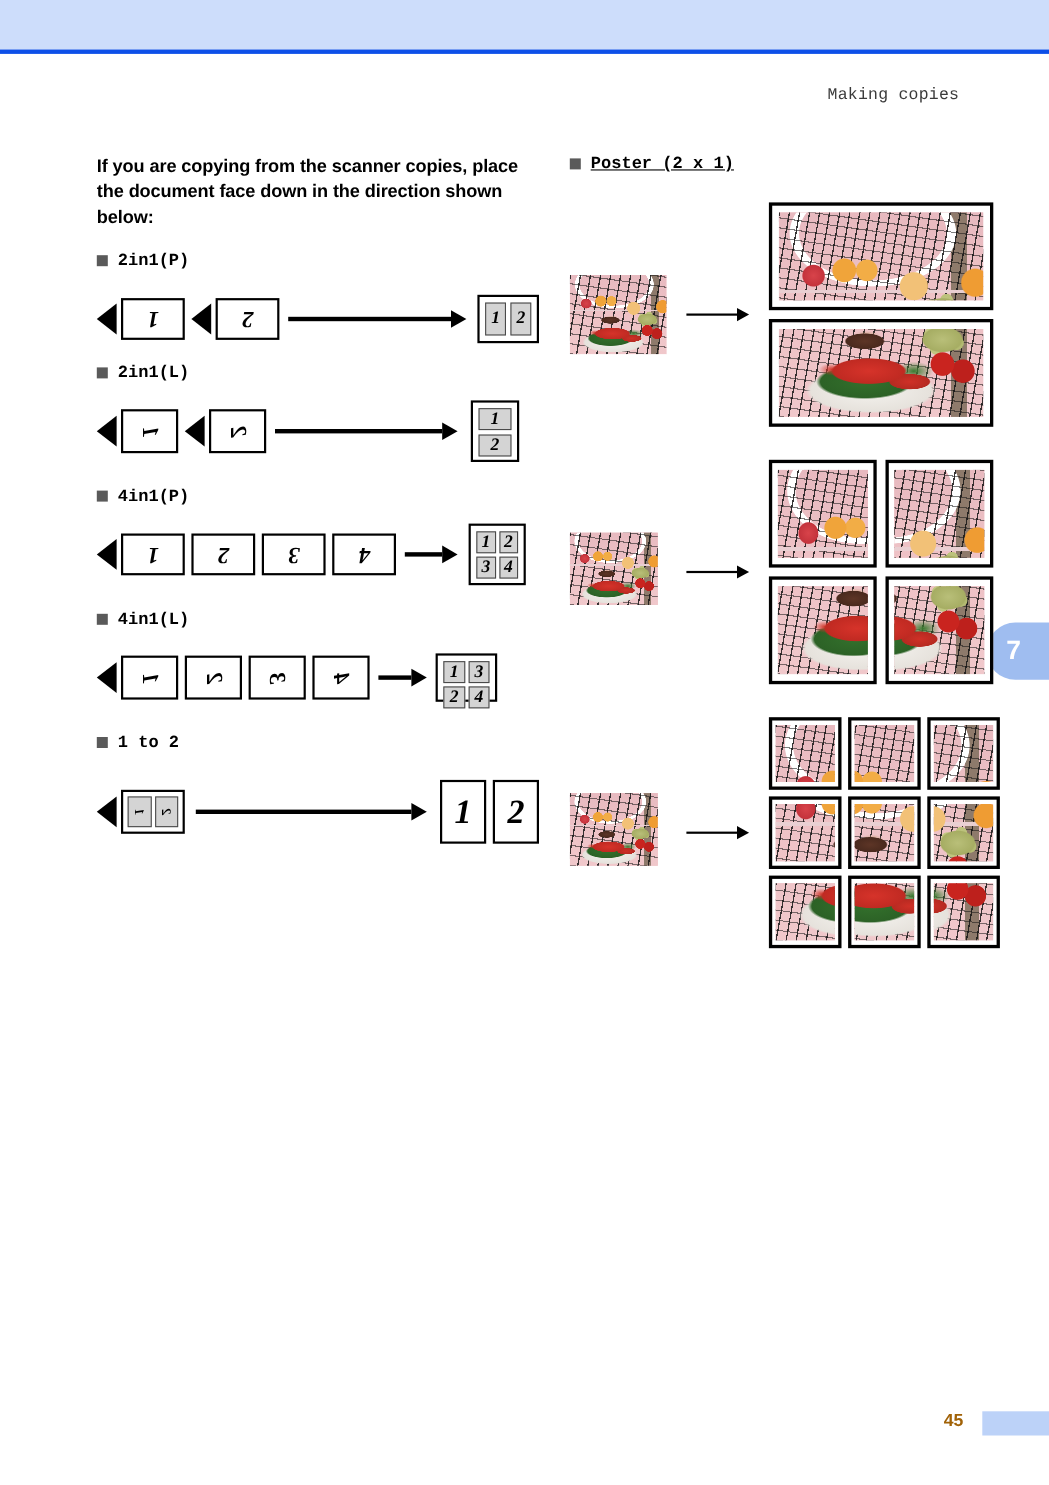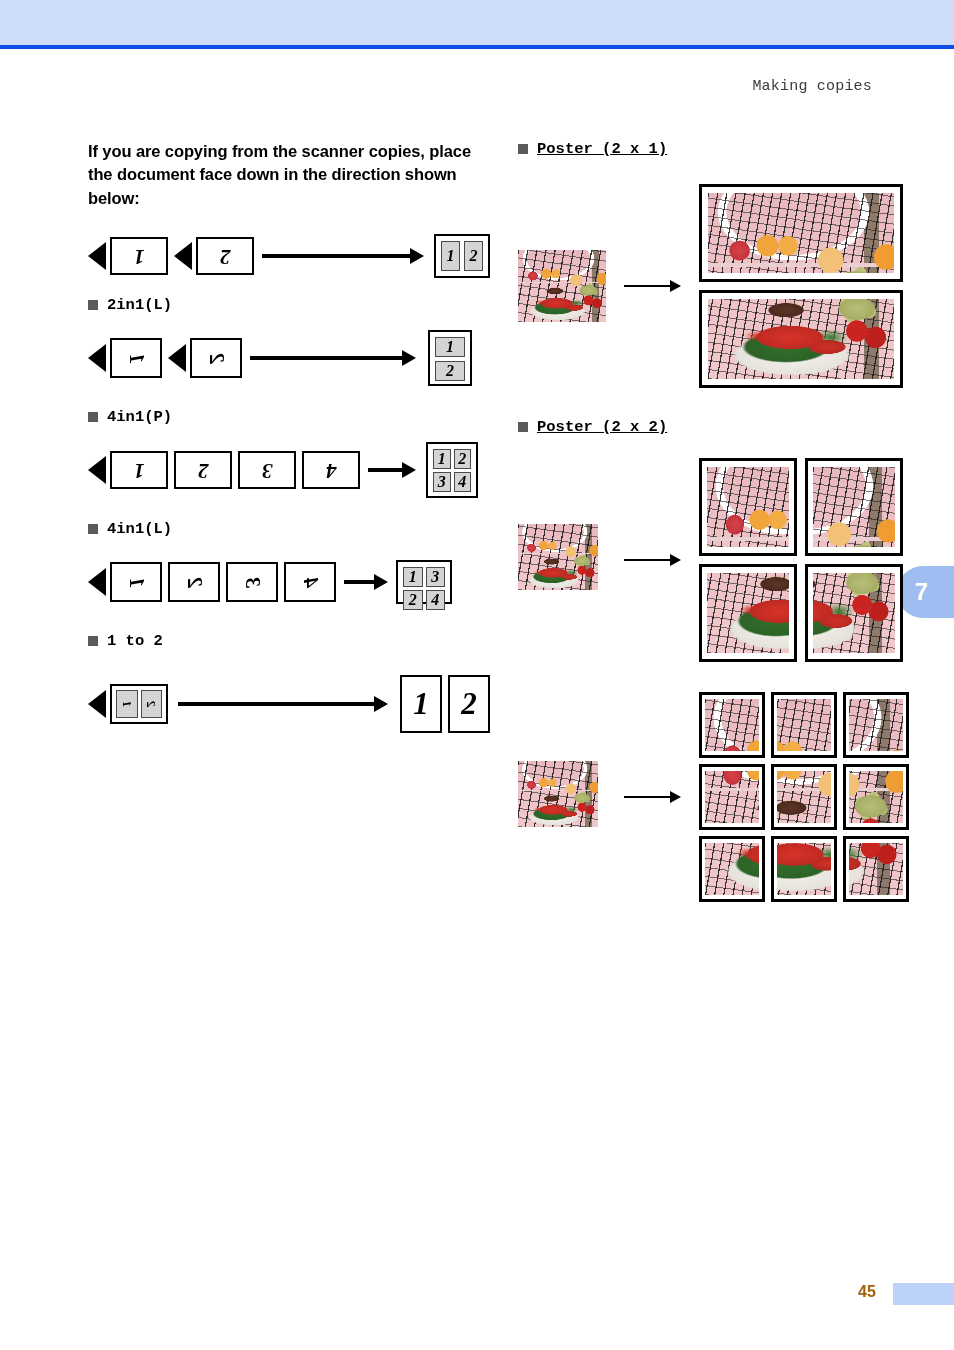--- a/index.html
+++ b/index.html
@@ -336,20 +336,24 @@
 </div>
 
 <div class="page-number">45</div>
 <div class="footer-block"></div>
 
 <div class="col-left">
 
   <p class="intro-head">If you are copying from the scanner copies, place the document face down in the direction shown below:</p>
 
   <div style="margin-top:18px;">
+    <div class="sec-label">
+      <span class="bullet-sq"></span>
+      <span>2in1(P)</span>
+    </div>
     <div class="diagram-row">
       <span class="tri-left"></span>
       <span class="in-page in-land">
         <span class="glyph flip-v">1</span>
       </span>
       <span class="tri-left" style="margin-left:6px;"></span>
       <span class="in-page in-land">
         <span class="glyph flip-v">2</span>
       </span>
       <span class="arrow" style="margin-left:8px;">
@@ -510,24 +514,20 @@
             <span class="tile" style="width:186px;height:80px;">
               <span class="photo" style="width:186px;height:160px;top:-80px;left:0;"></span>
             </span>
           </span>
         </span>
       </span>
     </div>
   </div>
 
   <div class="poster-block" style="margin-top:30px;">
-    <div class="sec-label">
-      <span class="bullet-sq"></span>
-      <span>Poster (2 x 2)</span>
-    </div>
     <div class="poster-body" style="margin-top:22px;">
       <span class="src-thumb">
         <span class="photo" style="width:80px;height:66px;"></span>
       </span>
       <span class="poster-arrow">
         <span class="shaft"></span>
           <span class="head"></span>
       </span>
       <span class="frames">
         <span class="frames-row">

